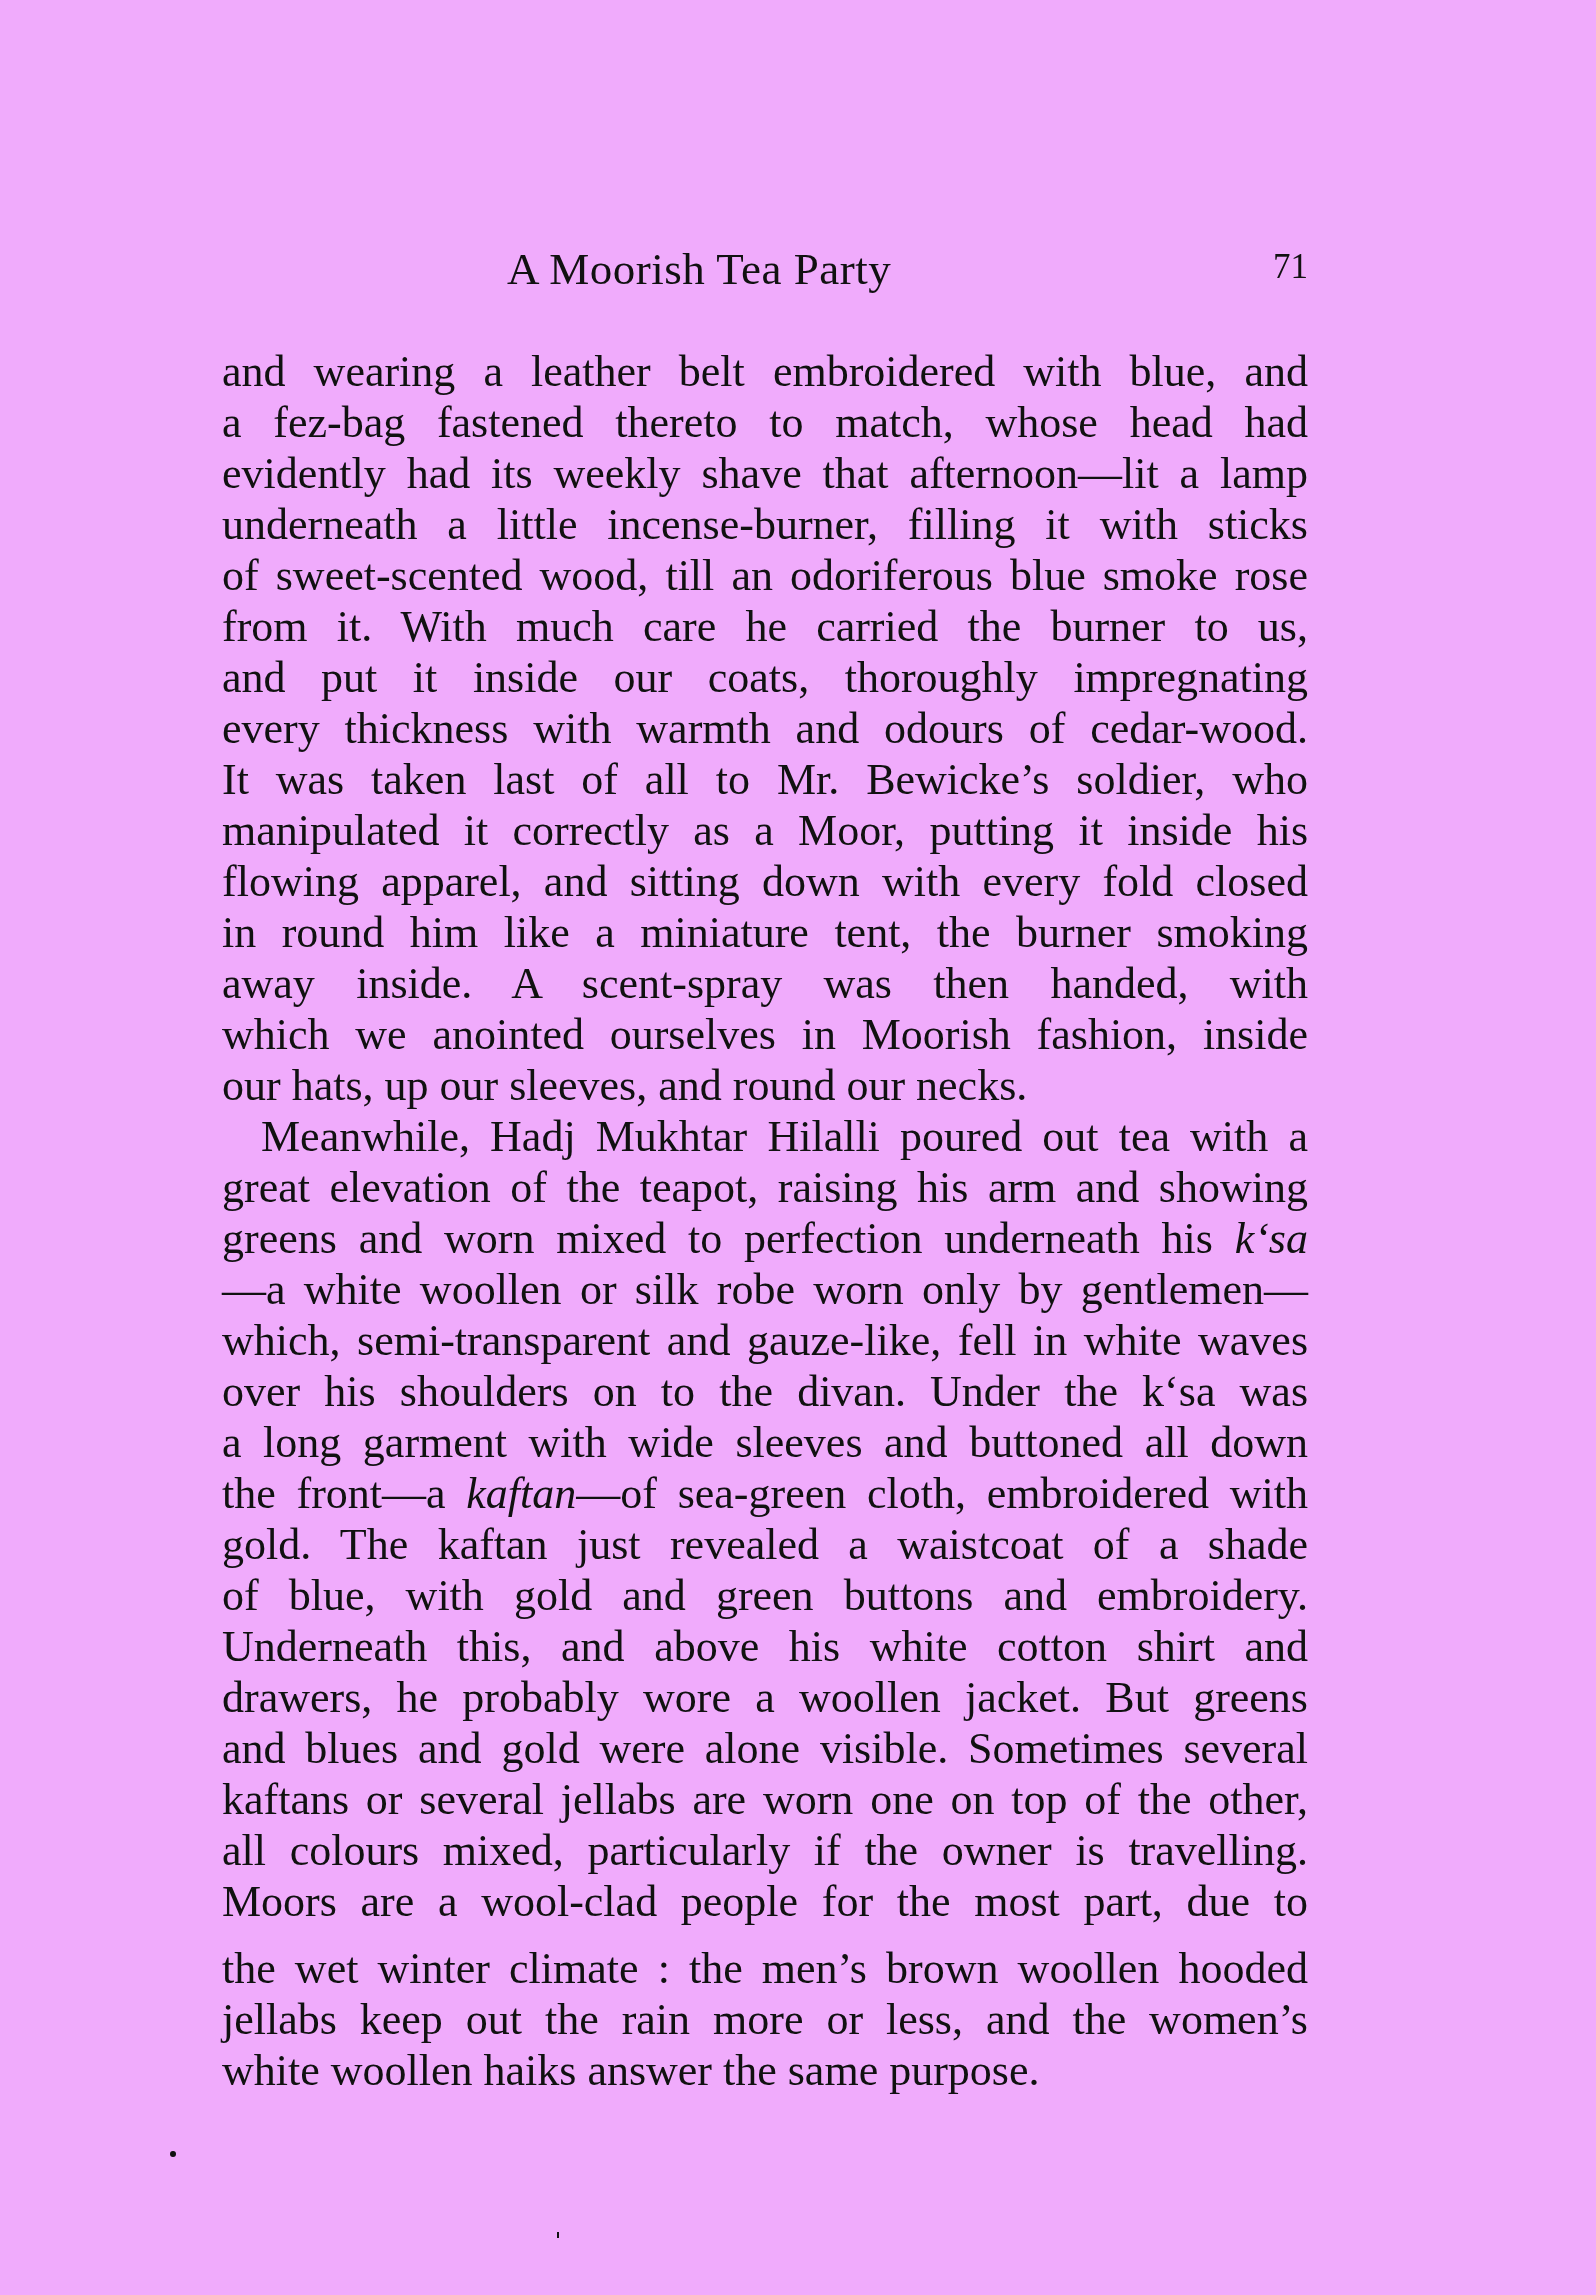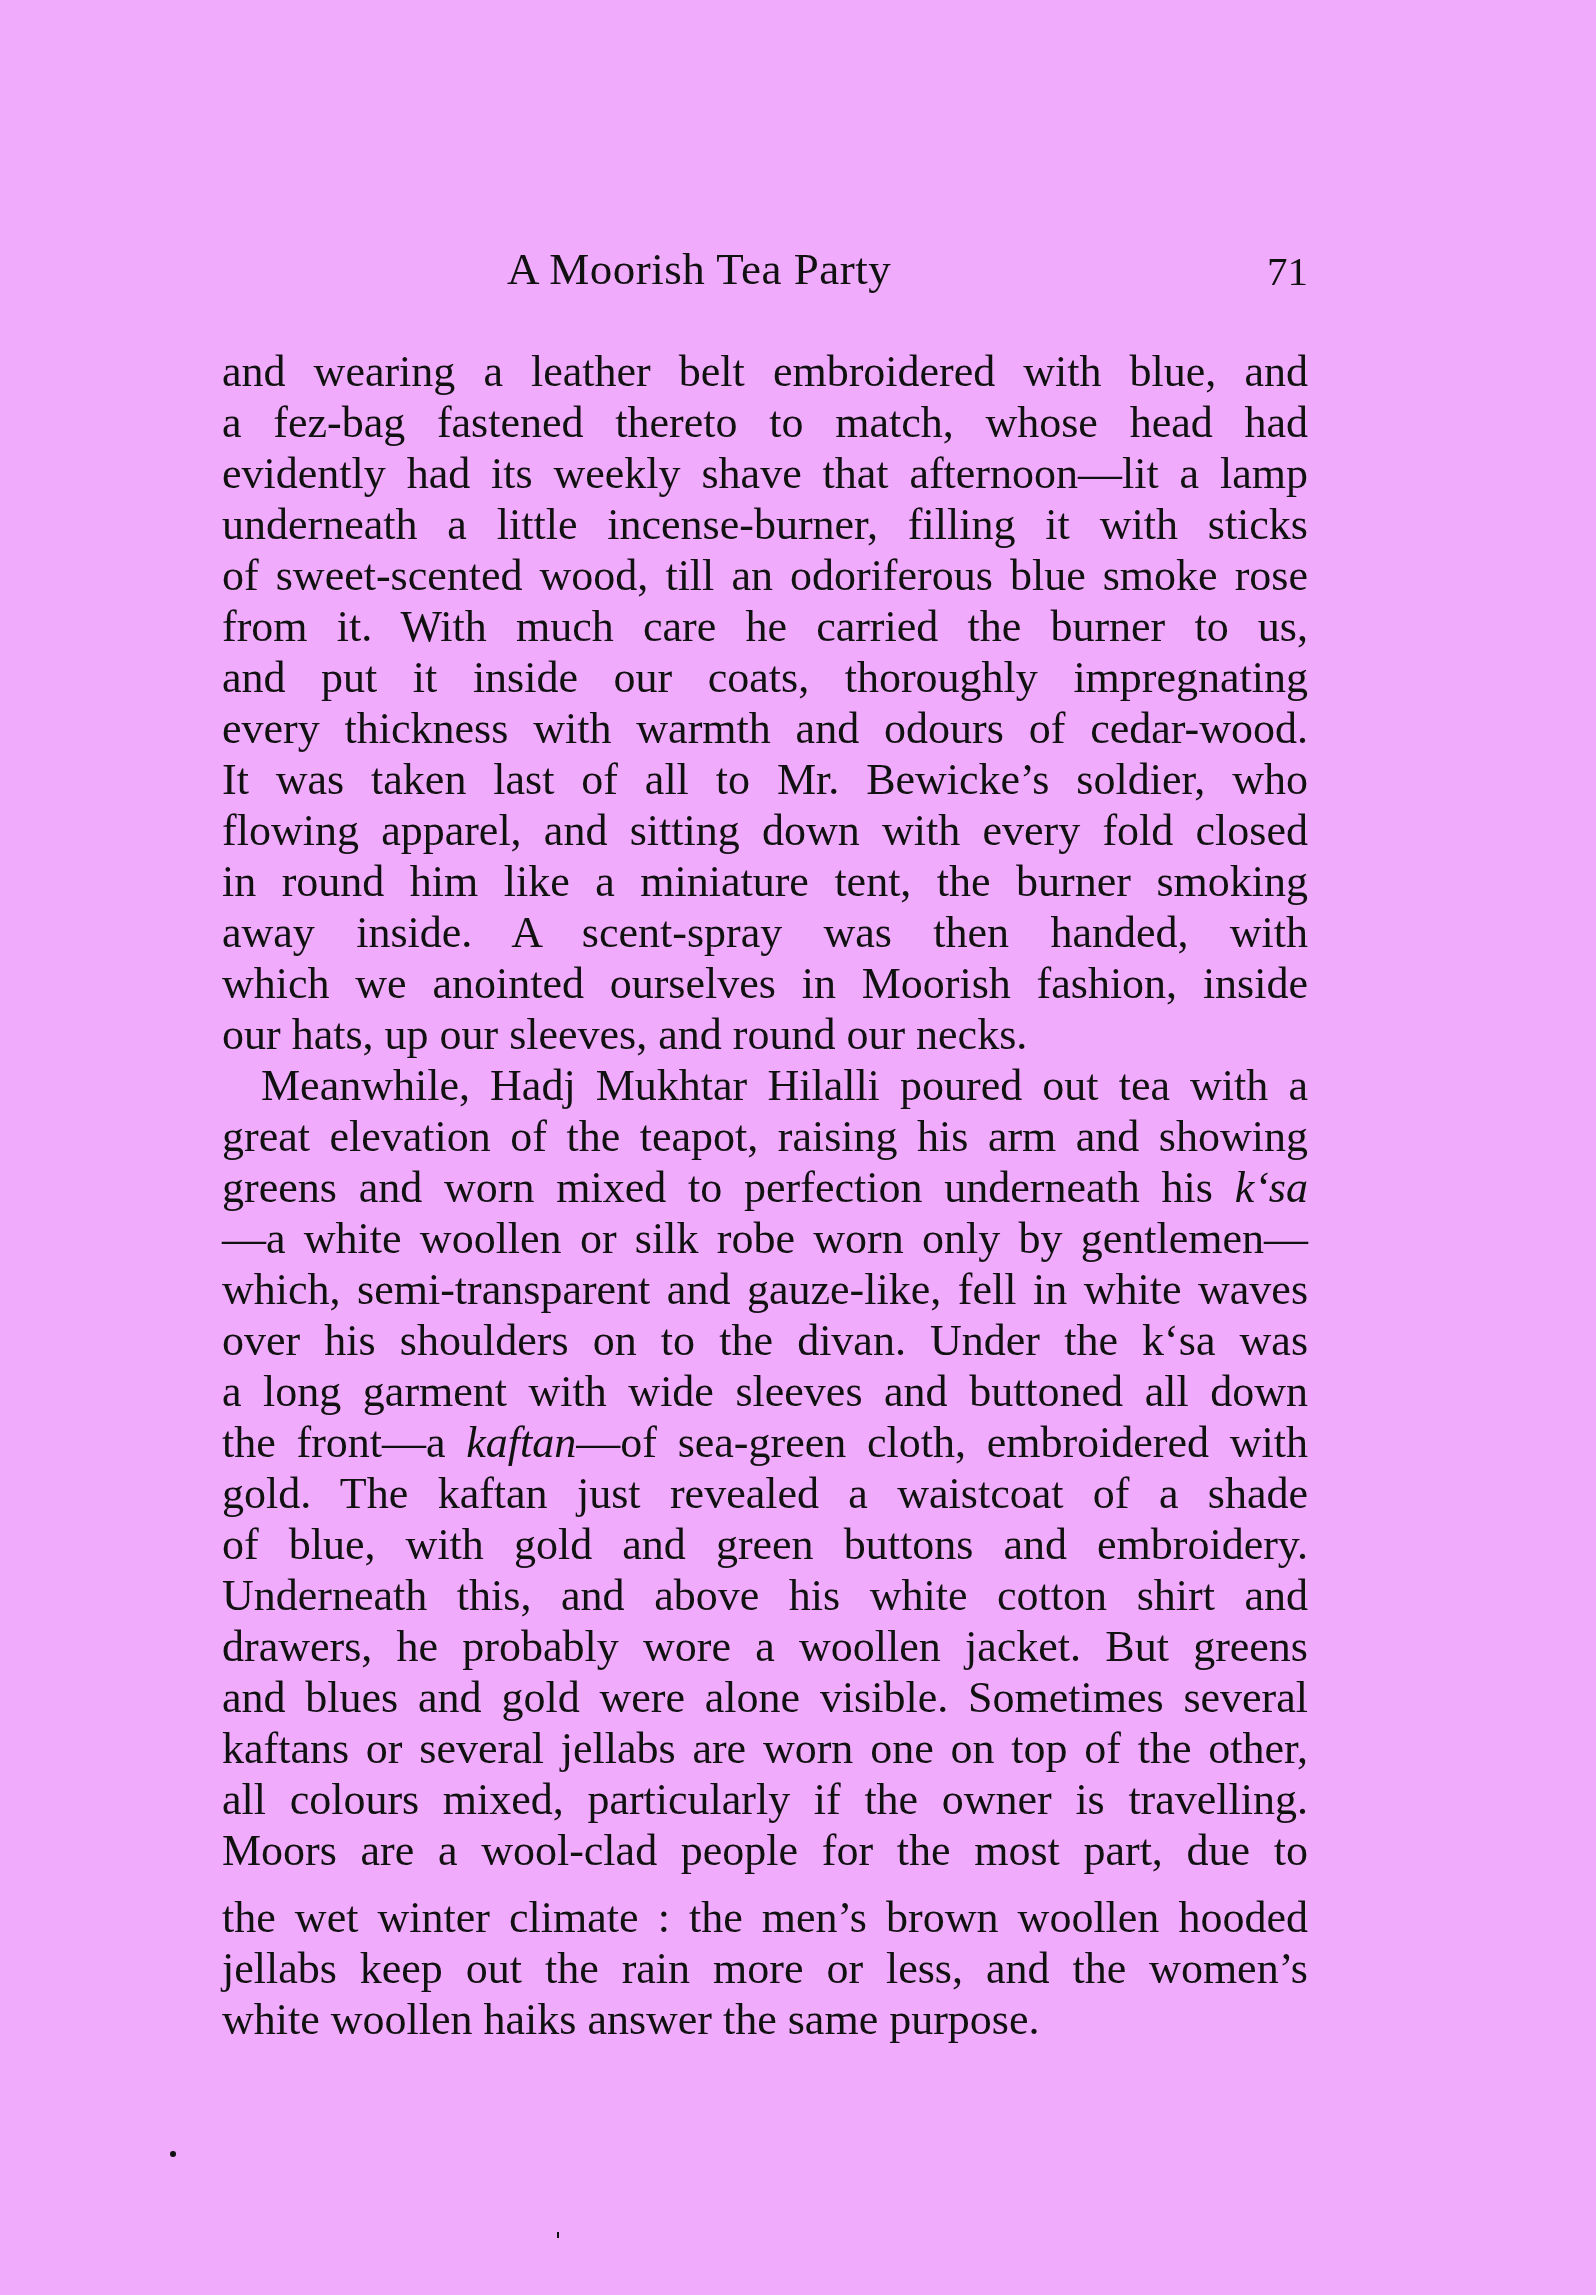--- a/index.html
+++ b/index.html
@@ -10,21 +10,21 @@
       font-family: "Liberation Serif", "DejaVu Serif", serif;
     }
     .running-head {
       position: absolute; top: 243px; left: 222px; width: 1086px; height: 58px;
     }
     .running-title {
       position: absolute; left: 285px; top: 0; font-size: 45px; letter-spacing: 0.5px;
       white-space: nowrap;
     }
     .page-number {
-      position: absolute; right: 0; top: 3.9px; font-size: 41px; white-space: nowrap;
+      position: absolute; right: 0; top: 3.9px; font-size: 35px; white-space: nowrap;
     }
     .body-text {
       position: absolute; left: 222px; top: 346px; width: 1086px;
     }
     .line {
       display: block; height: 51px; line-height: 51px; font-size: 44px;
       text-align: justify; text-align-last: justify; white-space: nowrap;
     }
     .line.last { text-align-last: left; }
     .line.indent { padding-left: 39px; }
@@ -44,20 +44,21 @@
       <div>
         <div class="line" style="white-space: normal;">and wearing a leather belt embroidered with blue, and</div>
         <div class="line" style="white-space: normal;">a fez-bag fastened thereto to match, whose head had</div>
         <div class="line" style="white-space: normal;">evidently had its weekly shave that afternoon—lit a lamp</div>
         <div class="line" style="white-space: normal;">underneath a little incense-burner, filling it with sticks</div>
         <div class="line" style="white-space: normal;">of sweet-scented wood, till an odoriferous blue smoke rose</div>
         <div class="line" style="white-space: normal;">from it.  With much care he carried the burner to us,</div>
         <div class="line" style="white-space: normal;">and put it inside our coats, thoroughly impregnating</div>
         <div class="line" style="white-space: normal;">every thickness with warmth and odours of cedar-wood.</div>
         <div class="line" style="white-space: normal;">It was taken last of all to Mr. Bewicke’s soldier, who</div>
+        <div class="line" style="white-space: normal;">manipulated it correctly as a Moor, putting it inside his</div>
         <div class="line" style="white-space: normal;">flowing apparel, and sitting down with every fold closed</div>
         <div class="line" style="white-space: normal;">in round him like a miniature tent, the burner smoking</div>
         <div class="line" style="white-space: normal;">away inside.  A scent-spray was then handed, with</div>
         <div class="line" style="white-space: normal;">which we anointed ourselves in Moorish fashion, inside</div>
         <div class="line last" style="white-space: normal;">our hats, up our sleeves, and round our necks.</div>
       </div>
       <div>
         <div class="line indent" style="white-space: normal;">Meanwhile, Hadj Mukhtar Hilalli poured out tea with a</div>
         <div class="line" style="white-space: normal;">great elevation of the teapot, raising his arm and showing</div>
         <div class="line" style="white-space: normal;"><span>greens and worn mixed to perfection underneath his </span><em>k‘sa</em><span></span></div>

